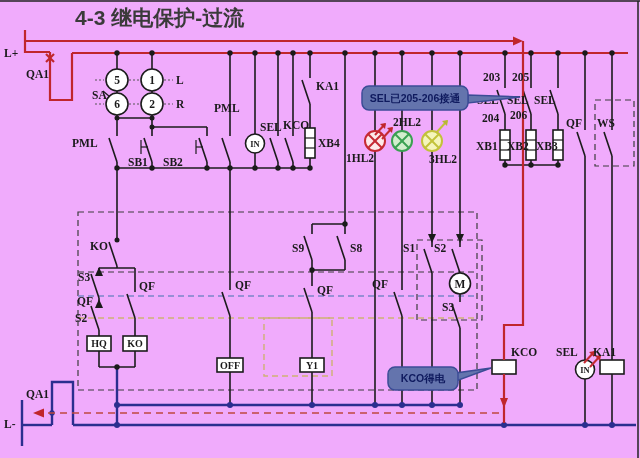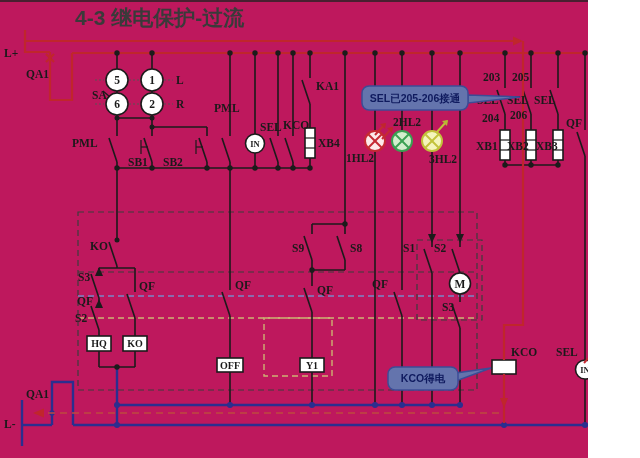--- a/index.html
+++ b/index.html
@@ -1,16 +1,16 @@
 <!DOCTYPE html>
 <html><head>
 <meta charset="utf-8">
 <style>
   html,body{margin:0;padding:0;background:#ffffff;}
-  .stage{position:relative;width:588px;height:458px;background:#be185d;overflow:hidden;}
+  .stage{position:relative;width:640px;height:458px;background:#f0abfc;overflow:hidden;}
   svg{display:block;}
   .t{font:bold 11.5px "Liberation Serif",serif;fill:#1a1a1a;}
   .tin{font:bold 8.5px "Liberation Serif",serif;fill:#1a1a1a;}
   .tbox{font:bold 10px "Liberation Serif",serif;fill:#1a1a1a;}
   .tc{text-anchor:middle;}
   .tt{font:bold 21px "Liberation Sans",sans-serif;fill:#3a3a3a;}
   .tcall{font:bold 10.5px "Liberation Sans",sans-serif;fill:#0f1a5e;text-anchor:middle;}
   .k{stroke:#1b1b1b;stroke-width:1.6;fill:none;}
   .k1{stroke:#1b1b1b;stroke-width:1.2;fill:none;}
   .r{stroke:#c0262c;stroke-width:2.2;fill:none;}

